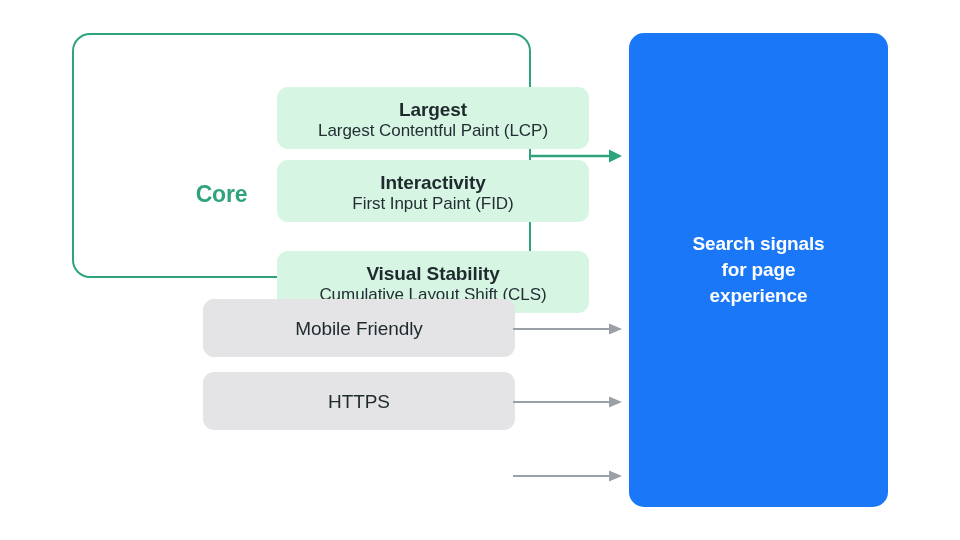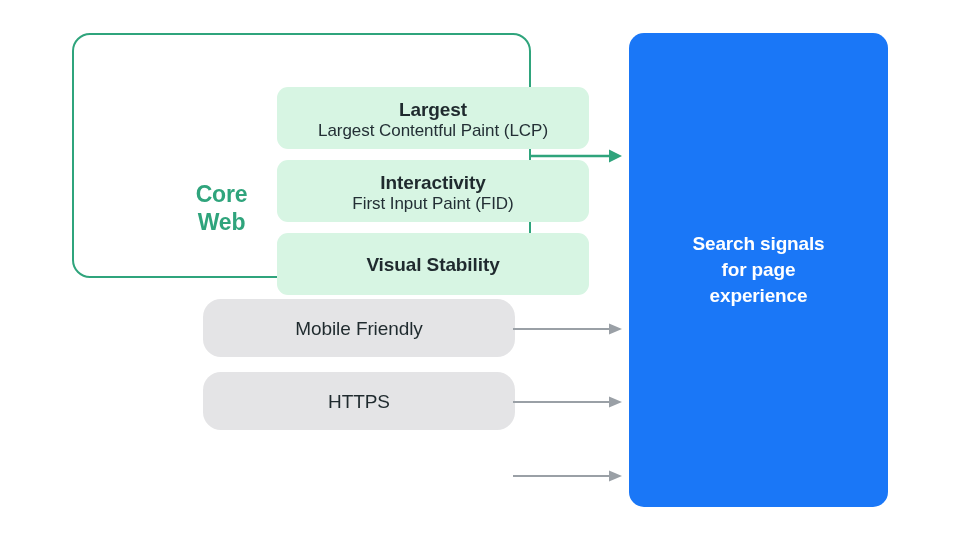--- a/index.html
+++ b/index.html
@@ -60,21 +60,21 @@
     height: 62px;
     background: #D7F5E3;
     border-radius: 11px;
     display: flex;
     flex-direction: column;
     align-items: center;
     justify-content: center;
   }
   .metric-box.m1 { top: 52px; }
   .metric-box.m2 { top: 125px; align-items: center; }
-  .metric-box.m3 { top: 198px; }
+  .metric-box.m3 { top: 216px; }
 
   .metric-title {
     color: #1F2A2E;
     font-size: 19px;
     font-weight: bold;
     line-height: 23px;
     letter-spacing: -0.1px;
   }
   .metric-sub {
     color: #232F35;
@@ -85,21 +85,21 @@
     letter-spacing: -0.05px;
   }
 
   
   .signal-box {
     position: absolute;
     left: 203px;
     width: 312px;
     height: 58px;
     background: #E4E4E6;
-    border-radius: 18px;
+    border-radius: 11px;
     display: flex;
     align-items: center;
     justify-content: center;
   }
   .signal-box.s1 { top: 299px; }
   .signal-box.s2 { top: 372px; }
   .signal-box.s3 { top: 446px; }
 
   .signal-label {
     color: #1F2A2E;
@@ -144,35 +144,35 @@
 </style>
 </head>
 <body>
 
 <div id="canvas">
 
   <div class="cwv-container">
 
     <div class="cwv-label">
       <span>Core</span>
-      <span>Web</span>
     </div>
 
     <div class="metric-box m1">
       <div class="metric-title">Largest</div>
       <div class="metric-sub">Largest Contentful Paint (LCP)</div>
     </div>
 
     <div class="metric-box m2">
       <div class="metric-title">Interactivity</div>
       <div class="metric-sub">First Input Paint (FID)</div>
     </div>
 
     <div class="metric-box m3">
       <div class="metric-title">Visual Stability</div>
+      <div class="metric-sub">Cumulative Layout Shift (CLS)</div>
     </div>
 
   </div>
 
   <div class="signal-box s1">
     <div class="signal-label">Mobile Friendly</div>
   </div>
 
   <div class="signal-box s2">
     <div class="signal-label">HTTPS</div>

